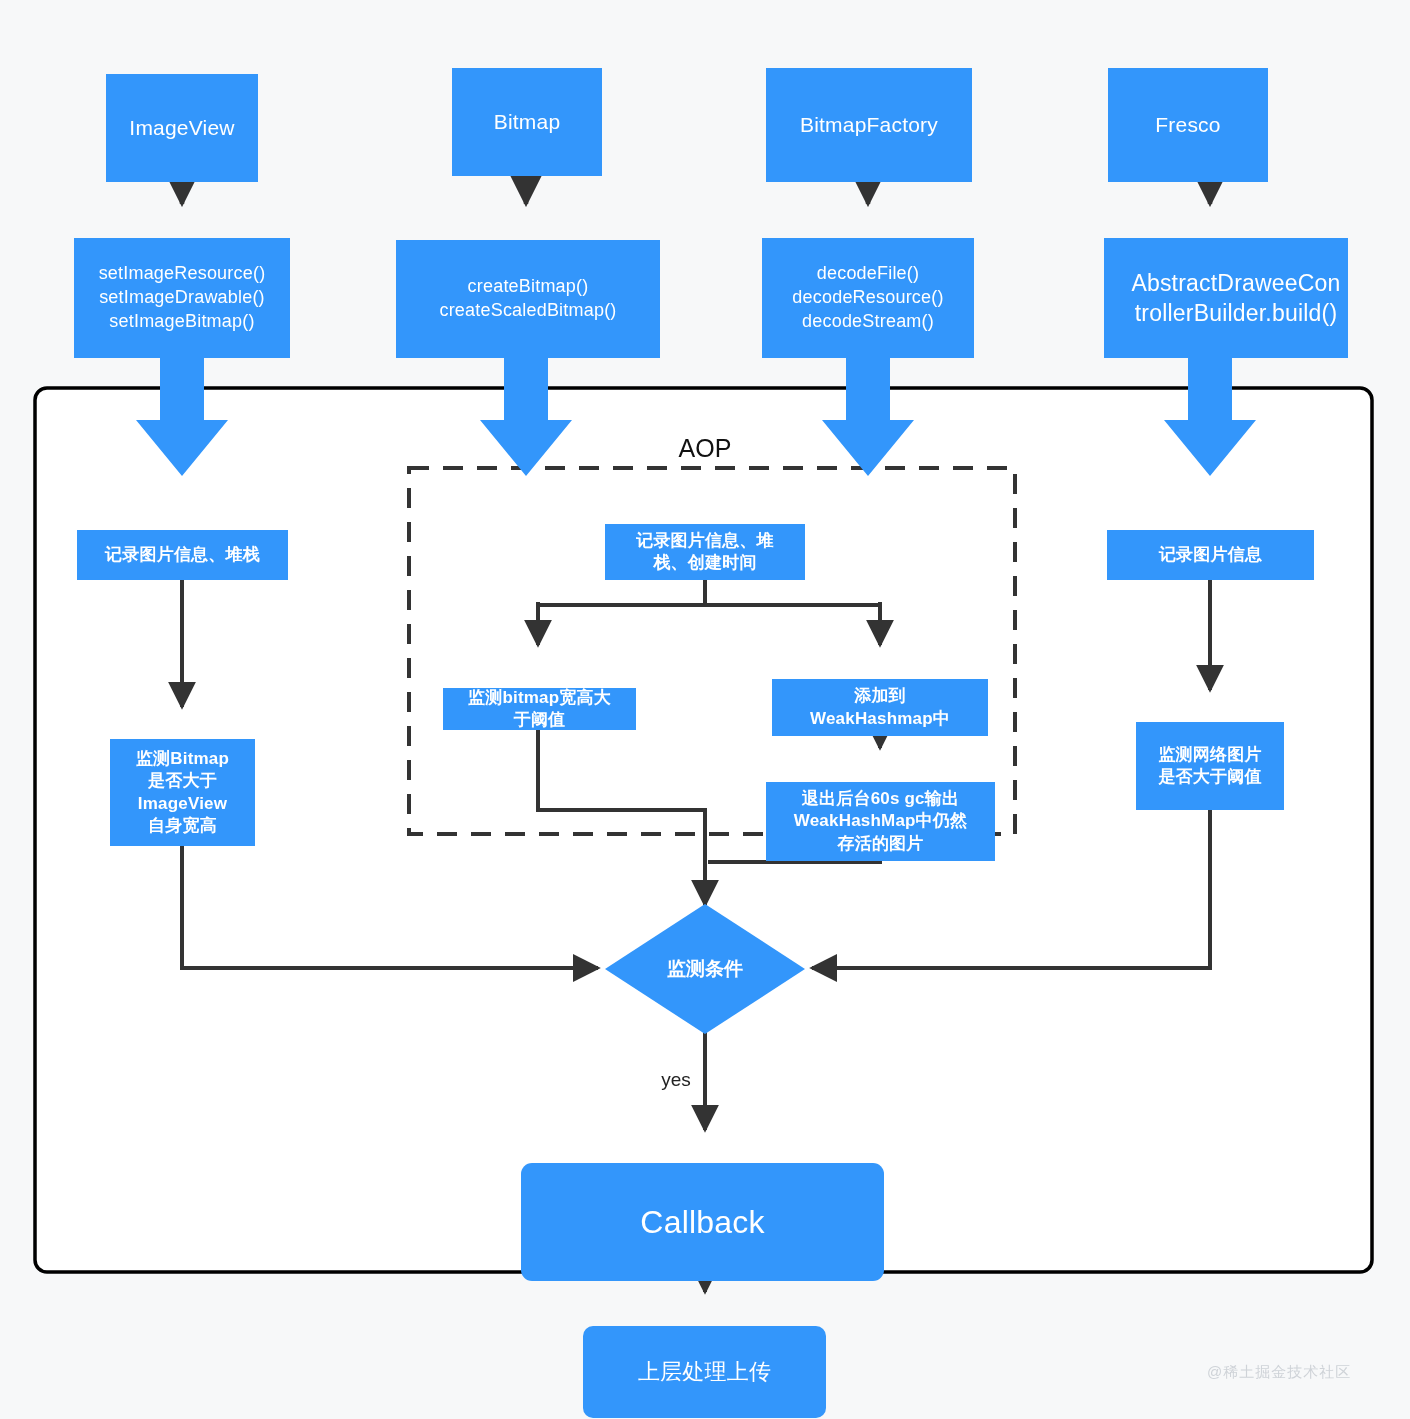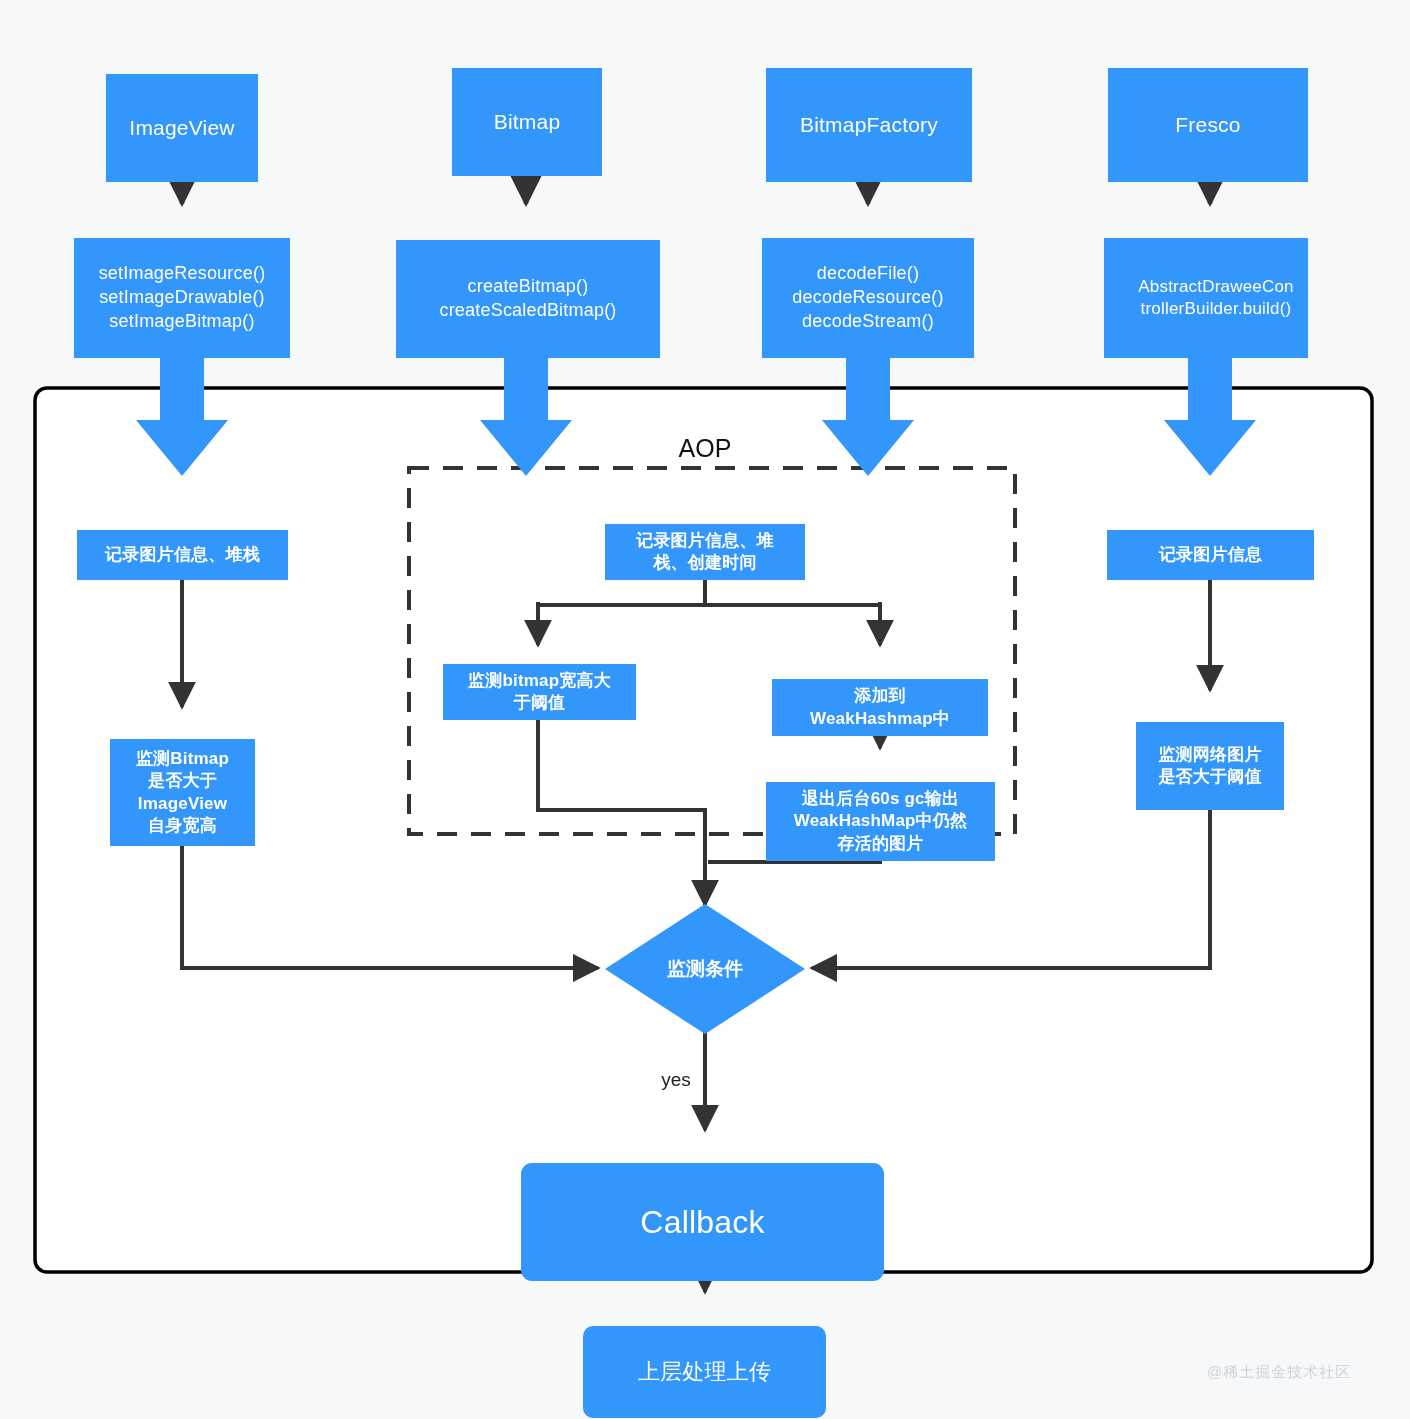--- a/index.html
+++ b/index.html
@@ -122,46 +122,46 @@
     <path d="M1210 778 L1210 968 L812 968" fill="none" stroke="#333" stroke-width="4" marker-end="url(#arrow-dark)"></path>
 
     <line x1="705" y1="1032" x2="705" y2="1130" stroke="#333" stroke-width="4" marker-end="url(#arrow-dark)"></line>
 
     <line x1="705" y1="1248" x2="705" y2="1292" stroke="#333" stroke-width="4" marker-end="url(#arrow-dark)"></line>
   </svg>
 
   <div class="node en" style="left:106px;top:42px;width:152px;height:108px;font-size:21px;">ImageView</div>
   <div class="node en" style="left:452px;top:36px;width:150px;height:108px;font-size:21px;">Bitmap</div>
   <div class="node en" style="left:766px;top:36px;width:206px;height:114px;font-size:21px;">BitmapFactory</div>
-  <div class="node en" style="left:1108px;top:36px;width:200px;height:114px;font-size:21px;">Fresco</div>
+  <div class="node en" style="left:1108px;top:36px;width:160px;height:114px;font-size:21px;">Fresco</div>
 
   <div class="node en" style="left:74px;top:206px;width:216px;height:120px;font-size:18px;">setImageResource()
 setImageDrawable()
 setImageBitmap()</div>
   <div class="node en" style="left:396px;top:208px;width:264px;height:118px;font-size:18px;">createBitmap()
 createScaledBitmap()</div>
   <div class="node en" style="left:762px;top:206px;width:212px;height:120px;font-size:18px;">decodeFile()
 decodeResource()
 decodeStream()</div>
-  <div class="node en" style="left:1104px;top:206px;width:204px;height:120px;font-size:17px;padding-left:20px;">AbstractDraweeCon
+  <div class="node en" style="left:1104px;top:206px;width:244px;height:120px;font-size:23px;padding-left:20px;">AbstractDraweeCon
 trollerBuilder.build()</div>
 
   <div class="plain-label" style="left:645px;top:434px;width:120px;font-size:25px;color:#111;">AOP</div>
 
   <div class="node cn" style="left:77px;top:498px;width:211px;height:50px;font-size:17px;">记录图片信息、堆栈</div>
   <div class="node cn" style="left:605px;top:492px;width:200px;height:56px;font-size:17px;">记录图片信息、堆
 栈、创建时间</div>
   <div class="node cn" style="left:1107px;top:498px;width:207px;height:50px;font-size:17px;">记录图片信息</div>
 
   <div class="node cn" style="left:110px;top:707px;width:145px;height:107px;font-size:17px;">监测Bitmap
 是否大于
 ImageView
 自身宽高</div>
 
-  <div class="node cn" style="left:443px;top:632px;width:193px;height:56px;font-size:17px;">监测bitmap宽高大
+  <div class="node cn" style="left:443px;top:656px;width:193px;height:42px;font-size:17px;">监测bitmap宽高大
 于阈值</div>
 
   <div class="node cn" style="left:772px;top:647px;width:216px;height:57px;font-size:17px;">添加到
 WeakHashmap中</div>
 
   <div class="node cn" style="left:766px;top:750px;width:229px;height:79px;font-size:17px;">退出后台60s gc输出
 WeakHashMap中仍然
 存活的图片</div>
 
   <div class="node cn" style="left:1136px;top:690px;width:148px;height:88px;font-size:17px;">监测网络图片

